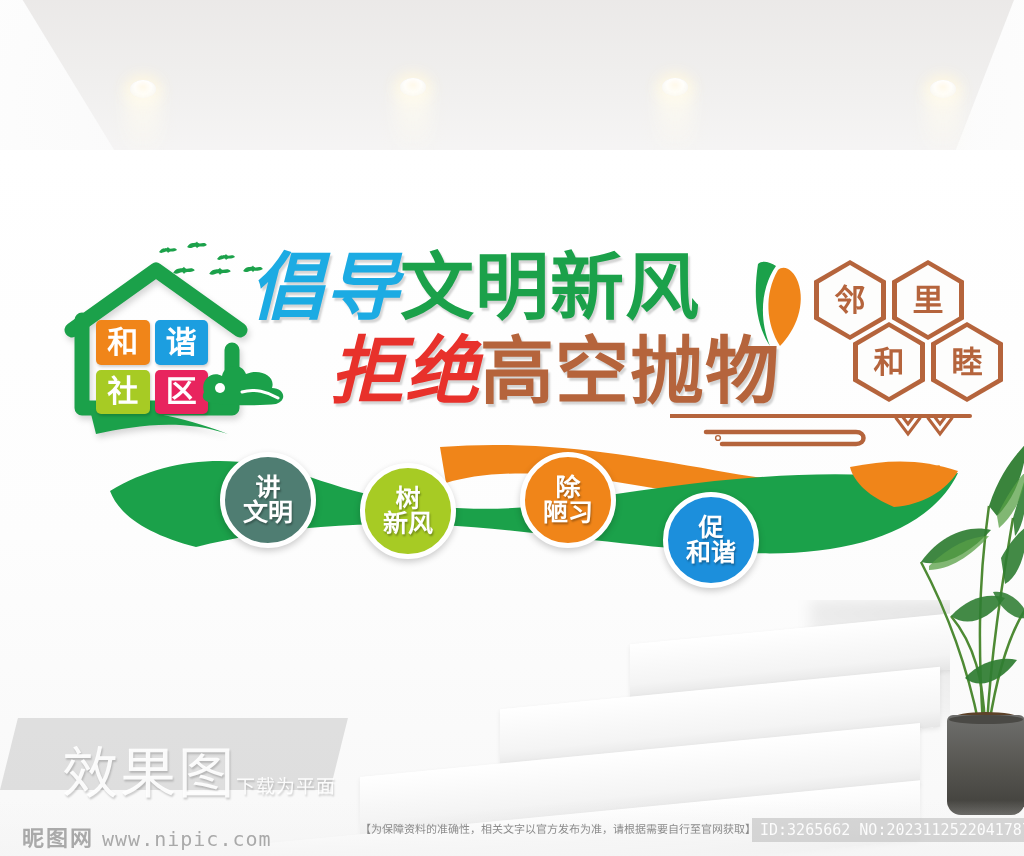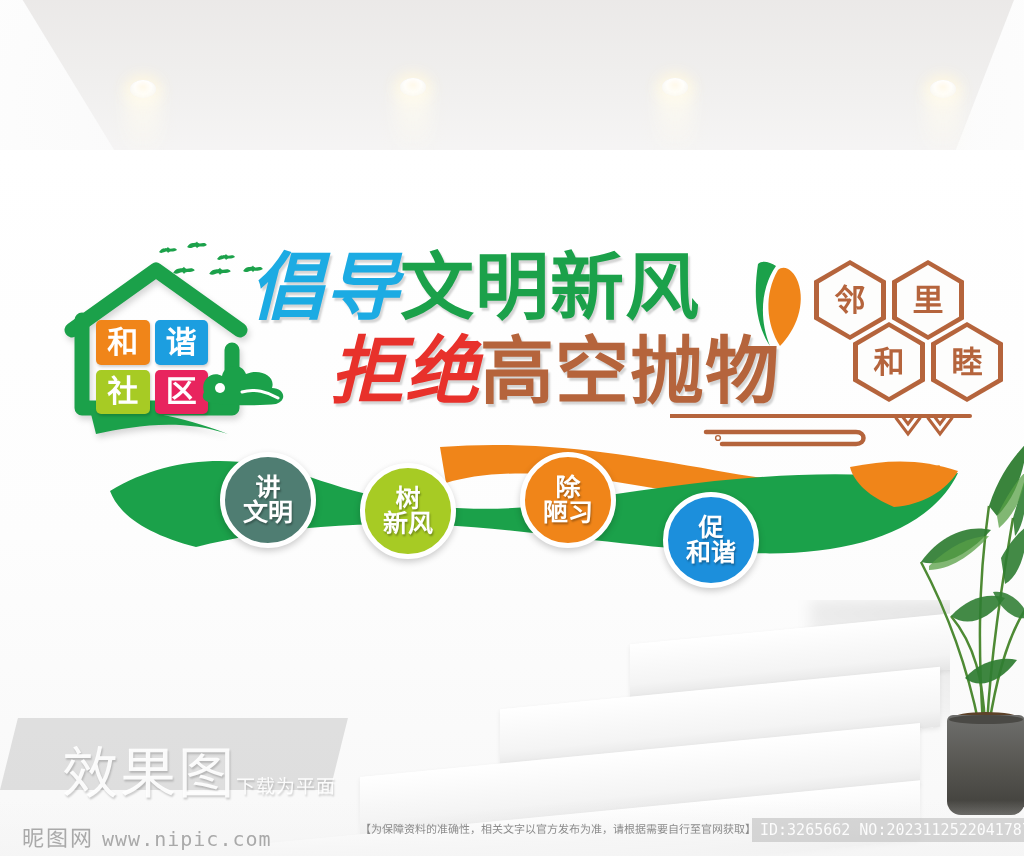--- a/index.html
+++ b/index.html
@@ -134,21 +134,21 @@
     transform:skewX(-14deg);transform-origin:left bottom;}
   .wm-text{position:absolute;left:62px;top:728px;color:rgba(255,255,255,.92);
     text-shadow:1px 2px 2px rgba(0,0,0,.18);white-space:nowrap;
     font-family:"DejaVu Sans","Liberation Sans",sans-serif;}
   .wm-big{font-size:56px;font-weight:400;letter-spacing:2px;}
   .wm-small{font-size:19px;letter-spacing:1px;}
 
   .nipic{position:absolute;left:22px;top:820px;color:rgba(150,150,150,.80);
     font-size:22px;letter-spacing:1px;white-space:nowrap;
     font-family:"DejaVu Sans","Liberation Sans",sans-serif;}
-  .nipic .cn{font-weight:normal;letter-spacing:2px;}
+  .nipic .cn{font-weight:bold;letter-spacing:2px;}
   .nipic .url{font-family:"DejaVu Sans Mono","Liberation Mono",monospace;font-size:20px;}
 
   .disclaimer{position:absolute;left:360px;top:820px;color:#8b8b8b;font-size:11px;
     white-space:nowrap;font-family:"DejaVu Sans","Liberation Sans",sans-serif;}
   .idbox{position:absolute;left:752px;top:818px;background:rgba(175,175,175,.48);
     padding:3px 8px;color:rgba(255,255,255,.92);font-size:15px;white-space:nowrap;
     font-family:"DejaVu Sans Mono","Liberation Mono",monospace;}
   .bottom-fade{position:absolute;left:0;top:800px;width:1024px;height:56px;
     background:linear-gradient(180deg,rgba(255,255,255,0),rgba(245,245,245,.9));}
 </style>

